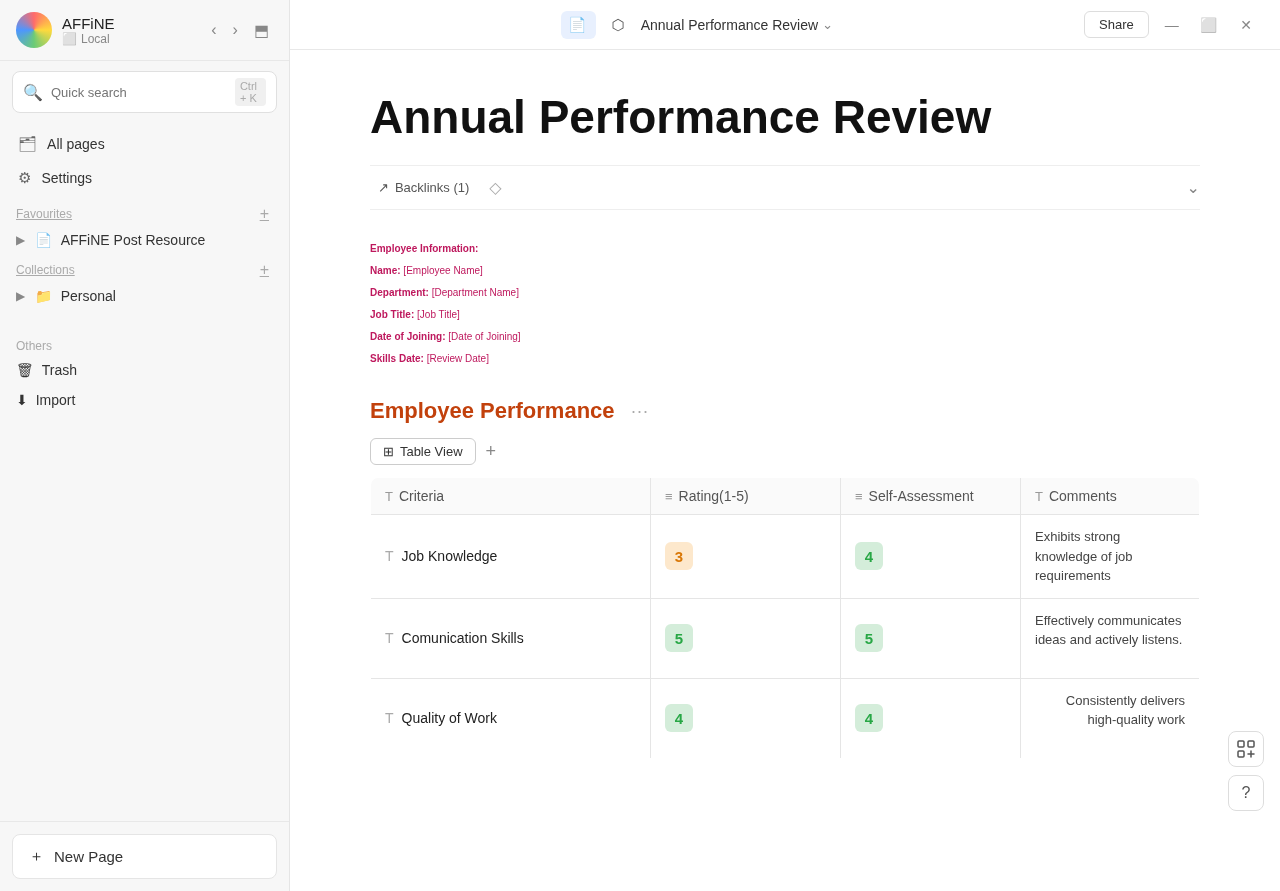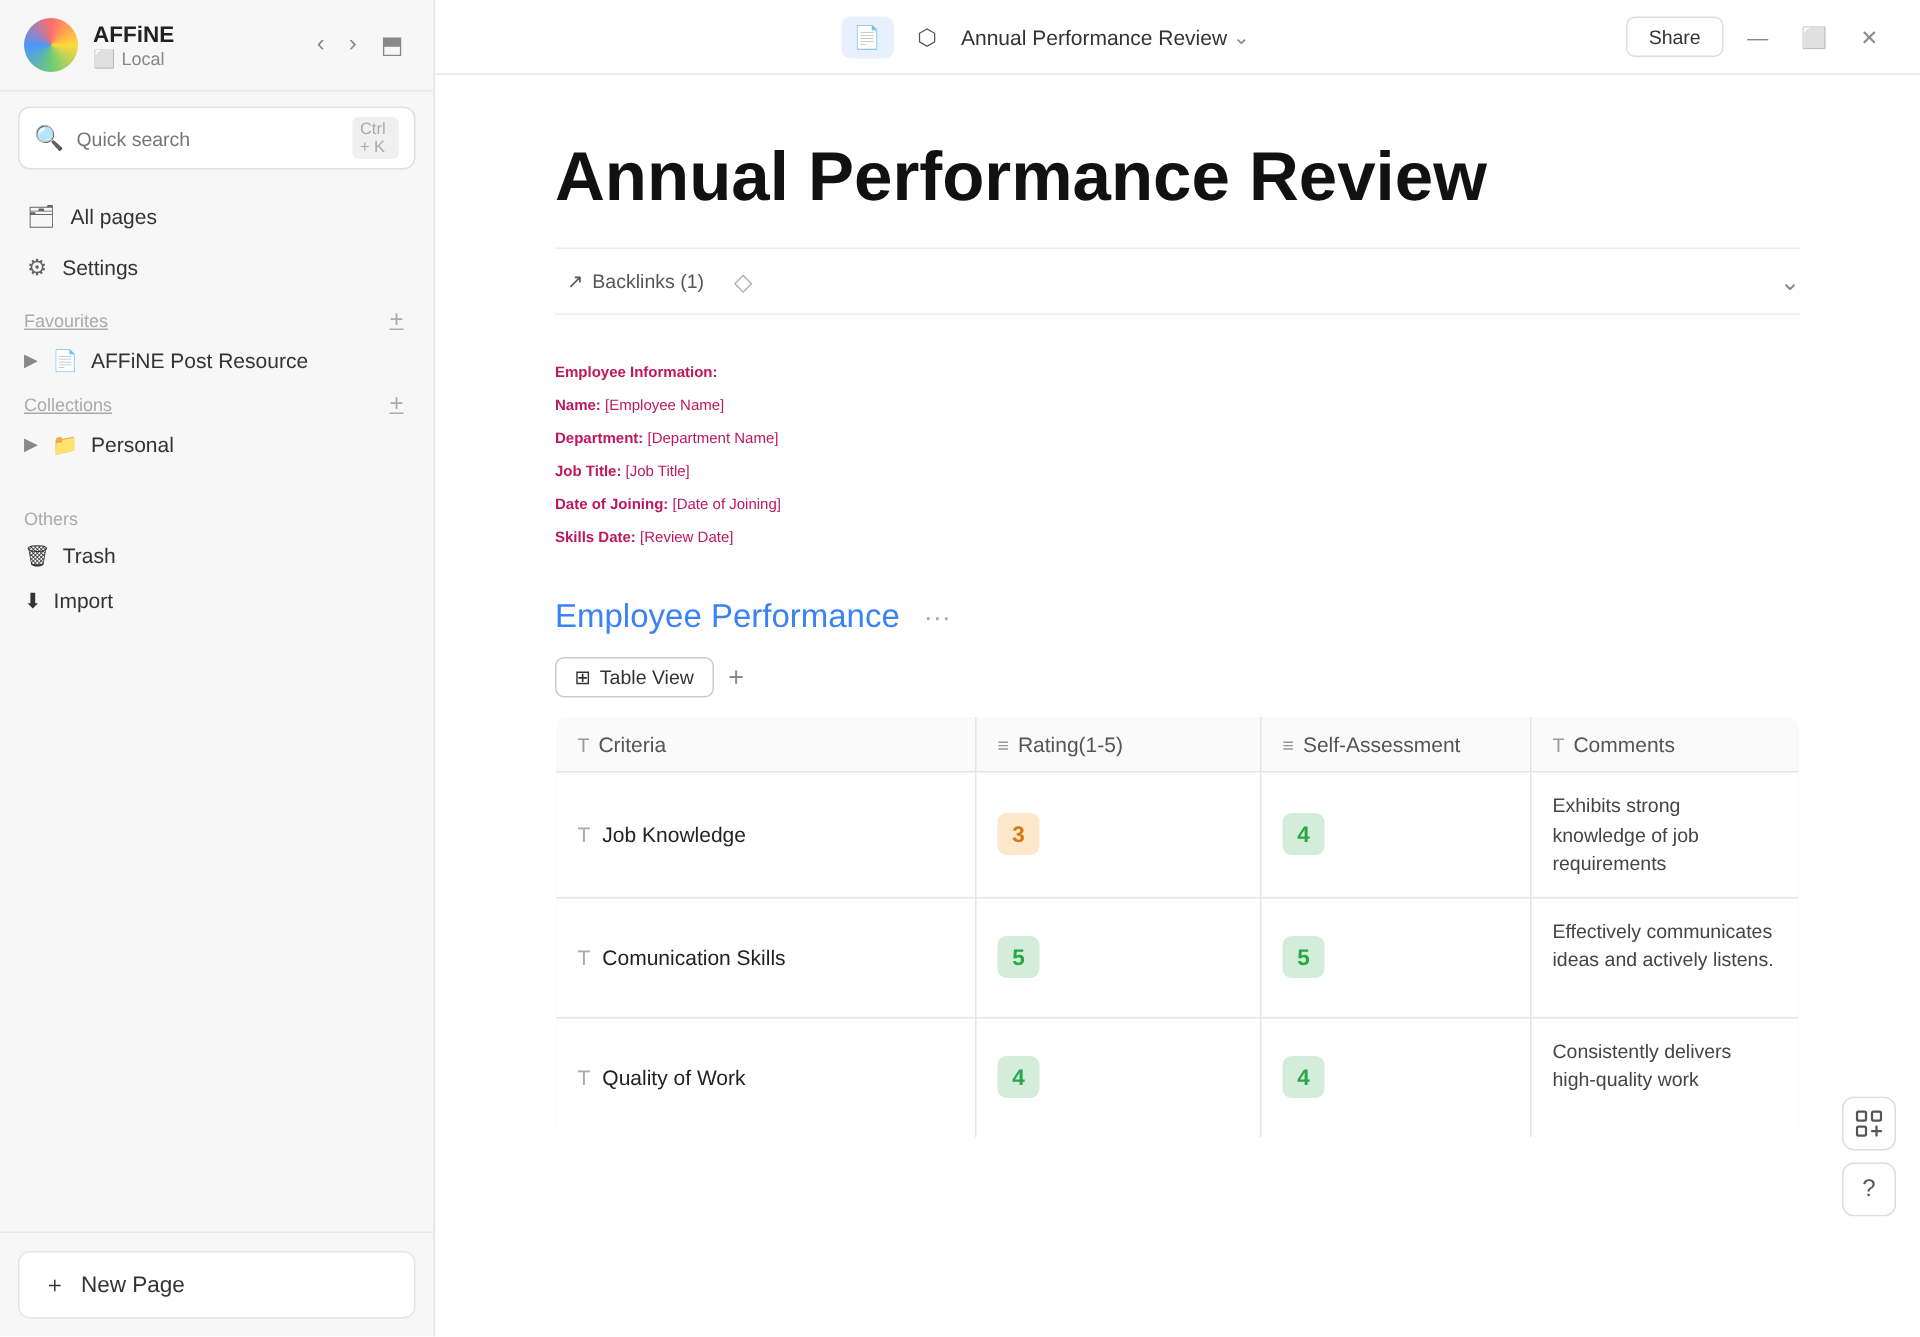--- a/index.html
+++ b/index.html
@@ -28,21 +28,21 @@
       gap: 10px;
     }
     .sidebar-avatar {
       width: 36px;
       height: 36px;
       border-radius: 50%;
       background: conic-gradient(from 0deg, #ff6b6b, #ffd93d, #6bcb77, #4d96ff, #ff6b6b);
     }
     .sidebar-app-name {
       font-size: 15px;
-      font-weight: 700;
+      font-weight: 400;
       color: #222;
     }
     .sidebar-workspace {
       font-size: 12px;
       color: #888;
       display: flex;
       align-items: center;
       gap: 4px;
     }
     .sidebar-nav-icons {
@@ -296,22 +296,22 @@
       margin-top: 20px;
     }
     .db-title-row {
       display: flex;
       align-items: center;
       gap: 10px;
       margin-bottom: 14px;
     }
     .db-title {
       font-size: 22px;
-      font-weight: 400;
-      color: #3b82f6;
+      font-weight: 700;
+      color: #c2410c;
     }
     .db-menu-btn {
       background: none;
       border: none;
       cursor: pointer;
       color: #aaa;
       font-size: 18px;
       padding: 2px 6px;
       border-radius: 4px;
     }
@@ -367,21 +367,21 @@
     .db-table td {
       padding: 0 14px;
       border-bottom: 1px solid #e5e5e5;
       border-right: 1px solid #e5e5e5;
       vertical-align: top;
       min-height: 60px;
       height: 80px;
       color: #222;
     }
     .db-table td:last-child { border-right: none; }
-    .db-table tr:last-child td { border-bottom: none; }
+    .db-table tr:last-child td { border-bottom: none; text-align: right; }
 
     .col-criteria { width: 280px; }
     .col-rating { width: 190px; }
     .col-self { width: 180px; }
     .col-comment { width: calc(100% - 650px); }
 
     .cell-inner {
       display: flex;
       align-items: center;
       gap: 8px;

